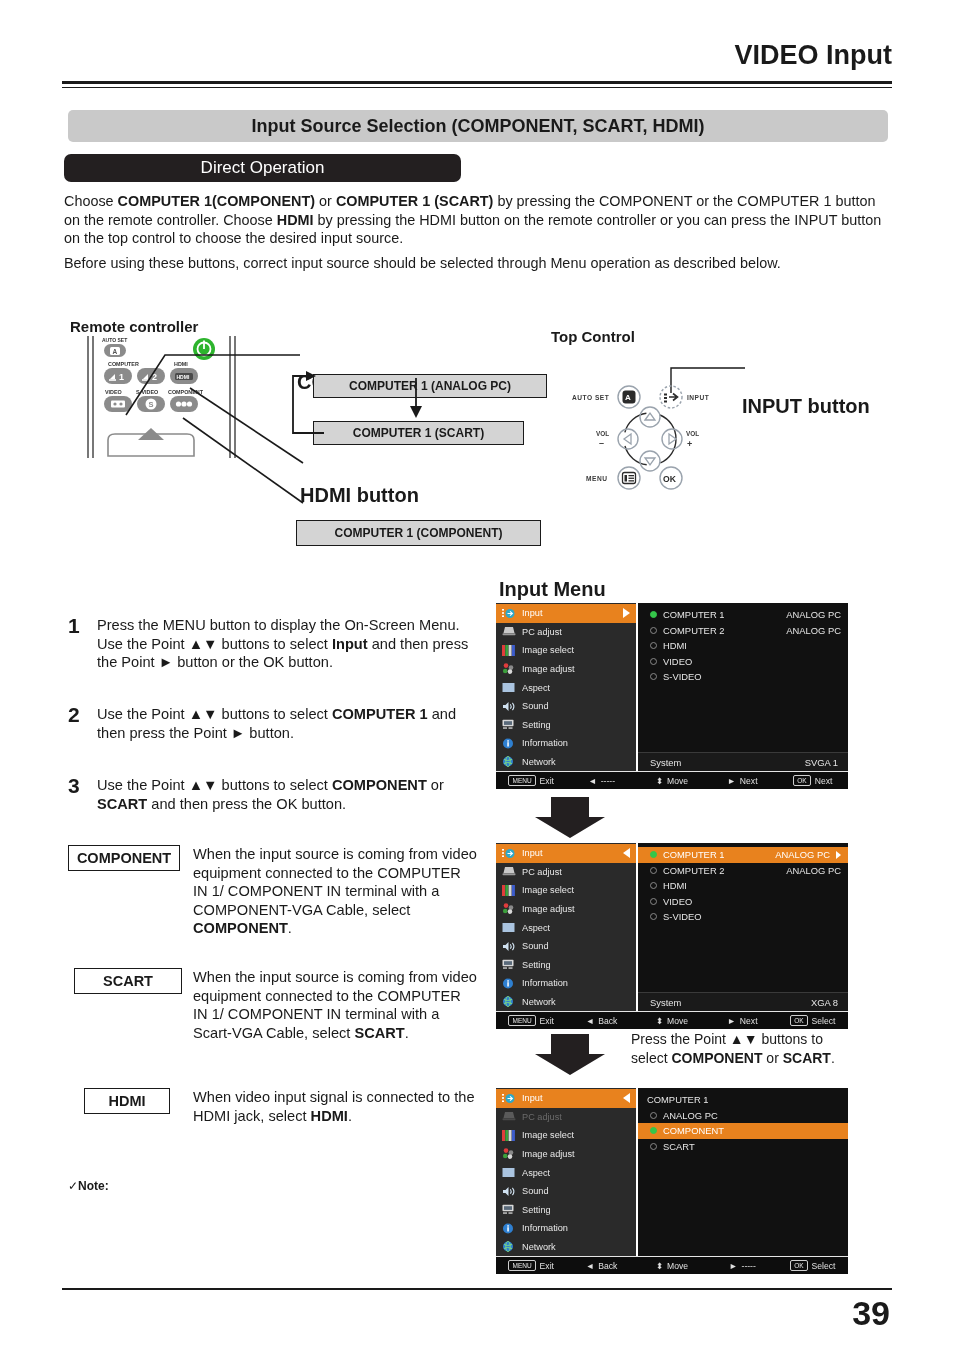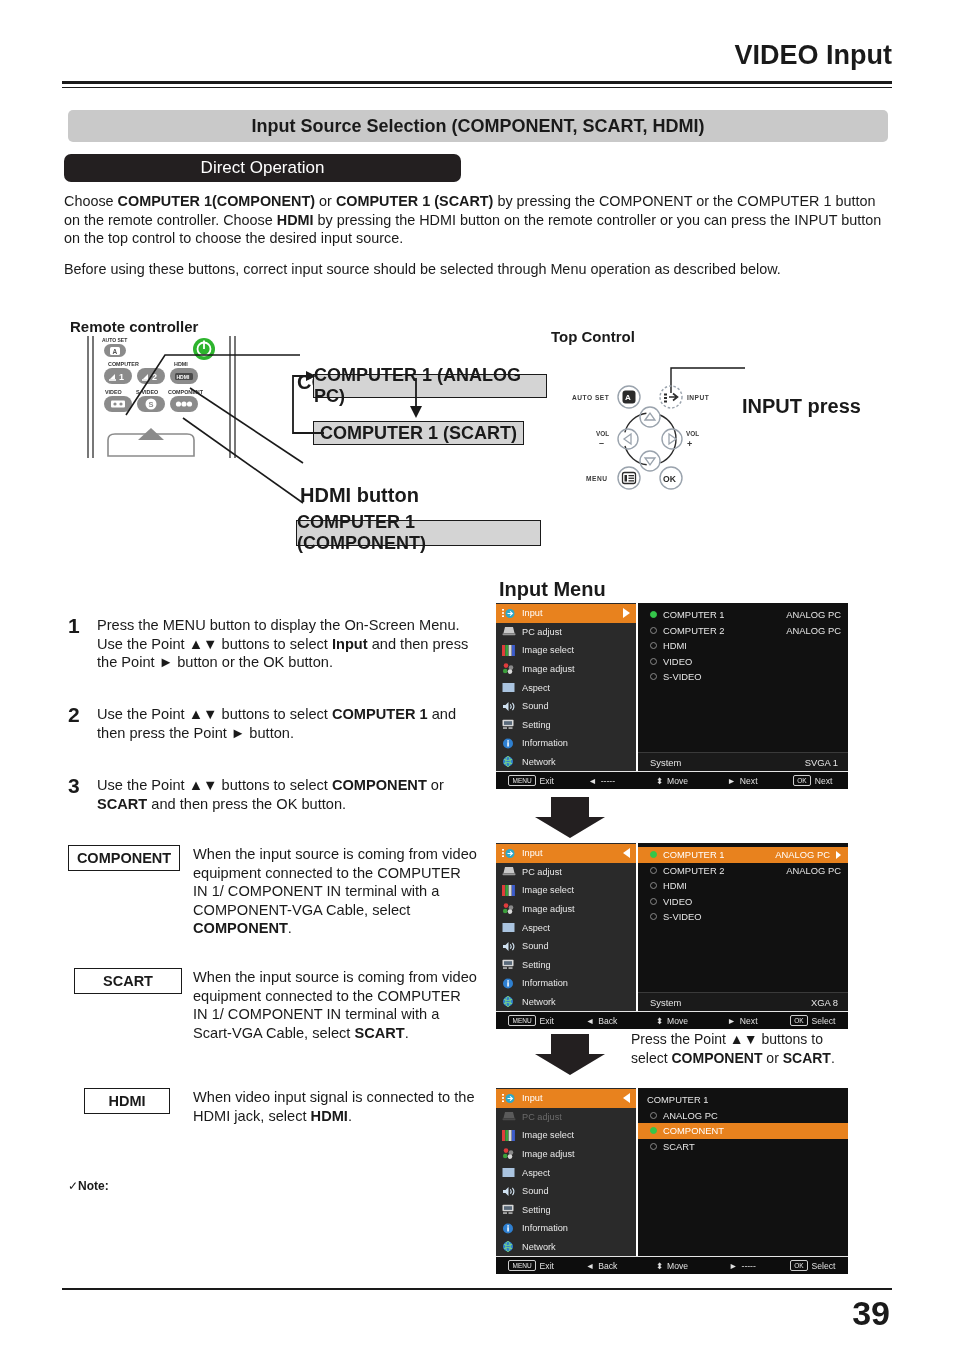--- a/index.html
+++ b/index.html
@@ -43,21 +43,21 @@
   }
   #direct-op-pill { left: 64px; top: 154px; width: 397px; height: 28px; }
   #menu-op-pill   { left: 64px; top: 574px; width: 397px; height: 28px; }
 
   
   .intro {
     position: absolute; left: 64px; top: 192px; width: 824px;
     font-size: 14.4px; line-height: 18.5px;
   }
   .intro p { margin-bottom: 0px; }
-  .intro .para2 { margin-top: 12px; }
+  .intro .para2 { margin-top: 6px; }
   b { font-weight: bold; }
 
   
   .lbl-remote {
     position: absolute; left: 70px; top: 318px;
     font-size: 15px; font-weight: bold;
   }
   .lbl-topcontrol {
     position: absolute; left: 551px; top: 328px;
     font-size: 15px; font-weight: bold;
@@ -70,21 +70,21 @@
   }
   #callout-comp1   { left: 297px; top: 339px; }
   #callout-hdmi    { left: 300px; top: 452px; }
   #callout-compo   { left: 300px; top: 491px; }
   #callout-input   { left: 742px; top: 363px; }
 
   .graybox {
     position: absolute; background: #d4d4d4;
     border: 1.5px solid #1a1a1a;
     display: flex; align-items: center; justify-content: center;
-    font-size: 18px; font-weight: bold;
+    font-size: 12px; font-weight: bold; text-align: center;
   }
   #box-analogpc  { left: 313px; top: 374px; width: 234px; height: 24px; }
   #box-scart     { left: 313px; top: 421px; width: 211px; height: 24px; }
   #box-component { left: 296px; top: 520px; width: 245px; height: 26px; }
 
   #cycle-arrows { position: absolute; left: 290px; top: 368px; }
   #lead-lines   { position: absolute; left: 60px; top: 330px; }
 
   
   .step { position: absolute; width: 400px; }
@@ -329,21 +329,21 @@
   <svg id="cycle-arrows" width="265" height="90" viewBox="0 0 265 90">
 
     <path d="M34 65 L3 65 L3 8 L16 8" fill="none" stroke="#1a1a1a" stroke-width="1.8"></path>
     <path d="M16 3 L26 8 L16 13 z" fill="#1a1a1a"></path>
 
     <path d="M126 10 L126 40" fill="none" stroke="#1a1a1a" stroke-width="1.8"></path>
     <path d="M120 38 L132 38 L126 50 z" fill="#1a1a1a"></path>
   </svg>
 
   <div class="lbl-topcontrol">Top Control</div>
-  <div class="callout" id="callout-input">INPUT press</div>
+  <div class="callout" id="callout-input">INPUT button</div>
 
   <svg id="topcontrol-svg" width="250" height="135" viewBox="0 0 250 135">
 
     <path d="M131 38 L131 13 L205 13" fill="none" stroke="#1a1a1a" stroke-width="1.4"></path>
 
     <text x="32" y="45" font-family="Liberation Sans, sans-serif" font-size="6.6" font-weight="bold" fill="#3a3a3a" letter-spacing="0.5">AUTO SET</text>
     <circle cx="89" cy="42" r="11" fill="none" stroke="#9aa3ad" stroke-width="1.4"></circle>
     <rect x="82.5" y="35.5" width="13" height="13" rx="3" fill="#2b2b2b"></rect>
     <text x="85" y="45" font-family="Liberation Sans, sans-serif" font-size="8" font-weight="bold" fill="#ffffff">A</text>
 

